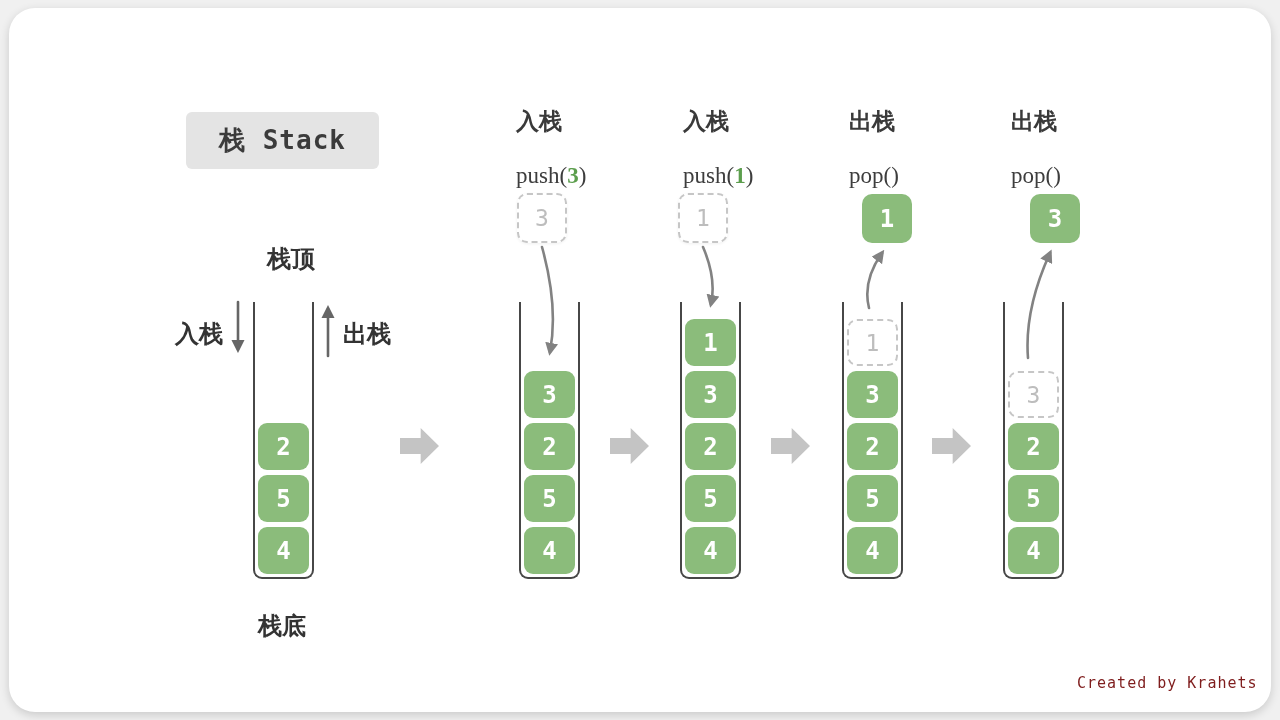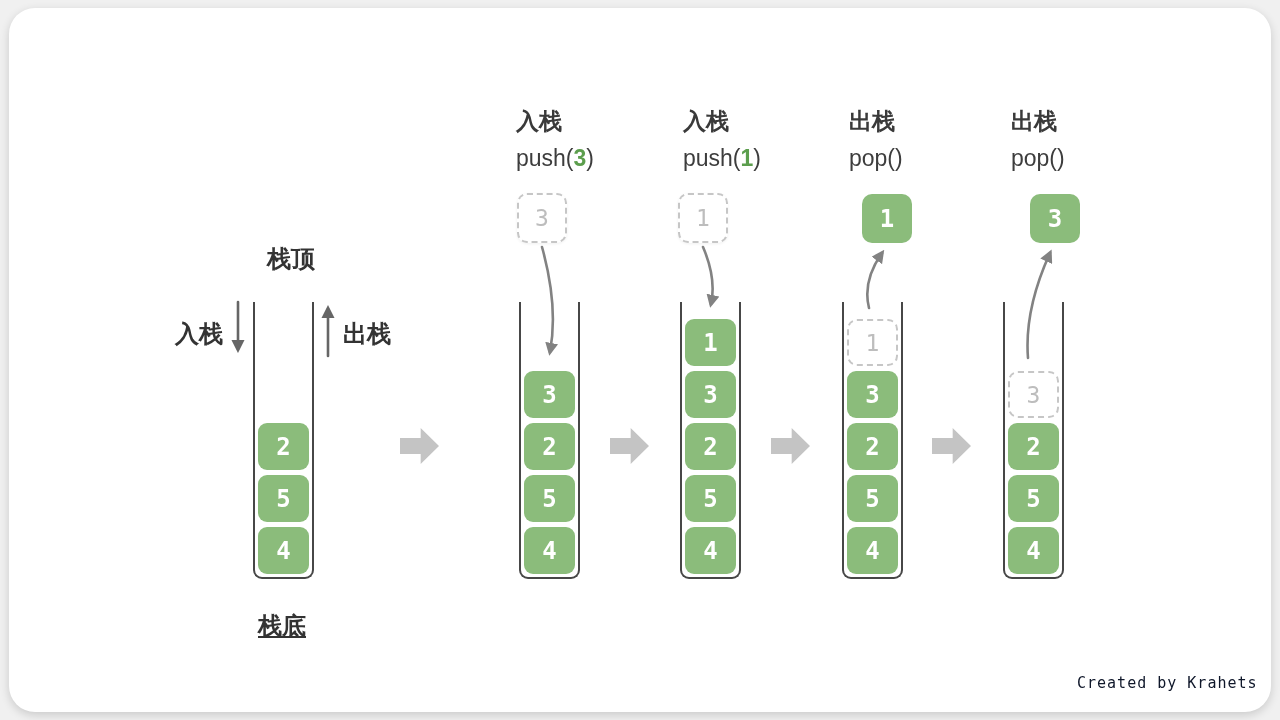--- a/index.html
+++ b/index.html
@@ -23,21 +23,21 @@
     position: absolute; left: 186px; top: 112px; width: 193px; height: 57px;
     background: #e4e4e4; border-radius: 6px;
     display: flex; align-items: center; justify-content: center;
     font-family: "DejaVu Sans Mono", monospace;
     font-size: 26px; font-weight: 700; color: #3b3b3b; letter-spacing: 1px;
   }
 
   .op-col { position: absolute; top: 106px; }
   .op-cn { font-size: 23px; font-weight: 700; color: #3a3a3a; line-height: 30px; }
   .op-code {
-    margin-top: 7px; font-family: Liberation Sans, sans-serif;
+    margin-top: 25px; font-family: Liberation Serif, serif;
     font-size: 23px; font-weight: 500; color: #3d3d3d; line-height: 30px;
   }
   .op-code .arg { color: #5c9e4d; font-weight: 700; }
 
   .container {
     position: absolute; top: 302px; width: 61px; height: 277px;
     border-left: 2px solid #474747; border-right: 2px solid #474747;
     border-bottom: 2px solid #474747;
     border-radius: 0 0 9px 9px;
     background: #ffffff;
@@ -76,52 +76,55 @@
   .side-label { position: absolute; font-size: 24px; font-weight: 700; color: #333333; }
 
   .block-arrow {
     position: absolute; width: 39px; height: 36px; background: #c4c4c4;
     clip-path: polygon(0 28%, 53% 28%, 53% 0, 100% 50%, 53% 100%, 53% 72%, 0 72%);
   }
 
   .watermark {
     position: absolute; left: 1077px; top: 674px;
     font-family: "DejaVu Sans Mono", monospace;
-    font-size: 15px; color: #0f172a; letter-spacing: 1px;
+    font-size: 15px; color: #7f1d1d; letter-spacing: 1px;
   }
 
   svg.arrows { position: absolute; left: 0; top: 0; pointer-events: none; }
 </style>
 </head>
 <body>
 
 <div class="card"></div>
 
 <div class="stage">
 
+  <div class="title-box">
+    <span>栈 Stack</span>
+  </div>
 
   <div class="op-col" style="left:516px;">
     <div class="op-cn">入栈</div>
     <div class="op-code"><span>push(</span><span class="arg">3</span><span>)</span></div>
   </div>
   <div class="op-col" style="left:683px;">
     <div class="op-cn">入栈</div>
     <div class="op-code"><span>push(</span><span class="arg">1</span><span>)</span></div>
   </div>
   <div class="op-col" style="left:849px;">
     <div class="op-cn">出栈</div>
     <div class="op-code"><span>pop(</span><span class="arg"></span><span>)</span></div>
   </div>
   <div class="op-col" style="left:1011px;">
     <div class="op-cn">出栈</div>
     <div class="op-code"><span>pop(</span><span class="arg"></span><span>)</span></div>
   </div>
 
   <div class="side-label" style="left:267px; top:243px;">栈顶</div>
-  <div class="side-label" style="left:258px; top:610px;text-decoration:underline;">栈底</div>
+  <div class="side-label" style="left:258px; top:610px;">栈底</div>
   <div class="side-label" style="left:175px; top:318px;">入栈</div>
   <div class="side-label" style="left:343px; top:318px;">出栈</div>
 
   <div class="container" style="left:253px;"></div>
   <div class="cell" style="left:258px; top:423px;">2</div>
   <div class="cell" style="left:258px; top:475px;">5</div>
   <div class="cell" style="left:258px; top:527px;">4</div>
 
   <div class="container" style="left:519px;"></div>
   <div class="float-dashed" style="left:517px; top:193px;">3</div>

